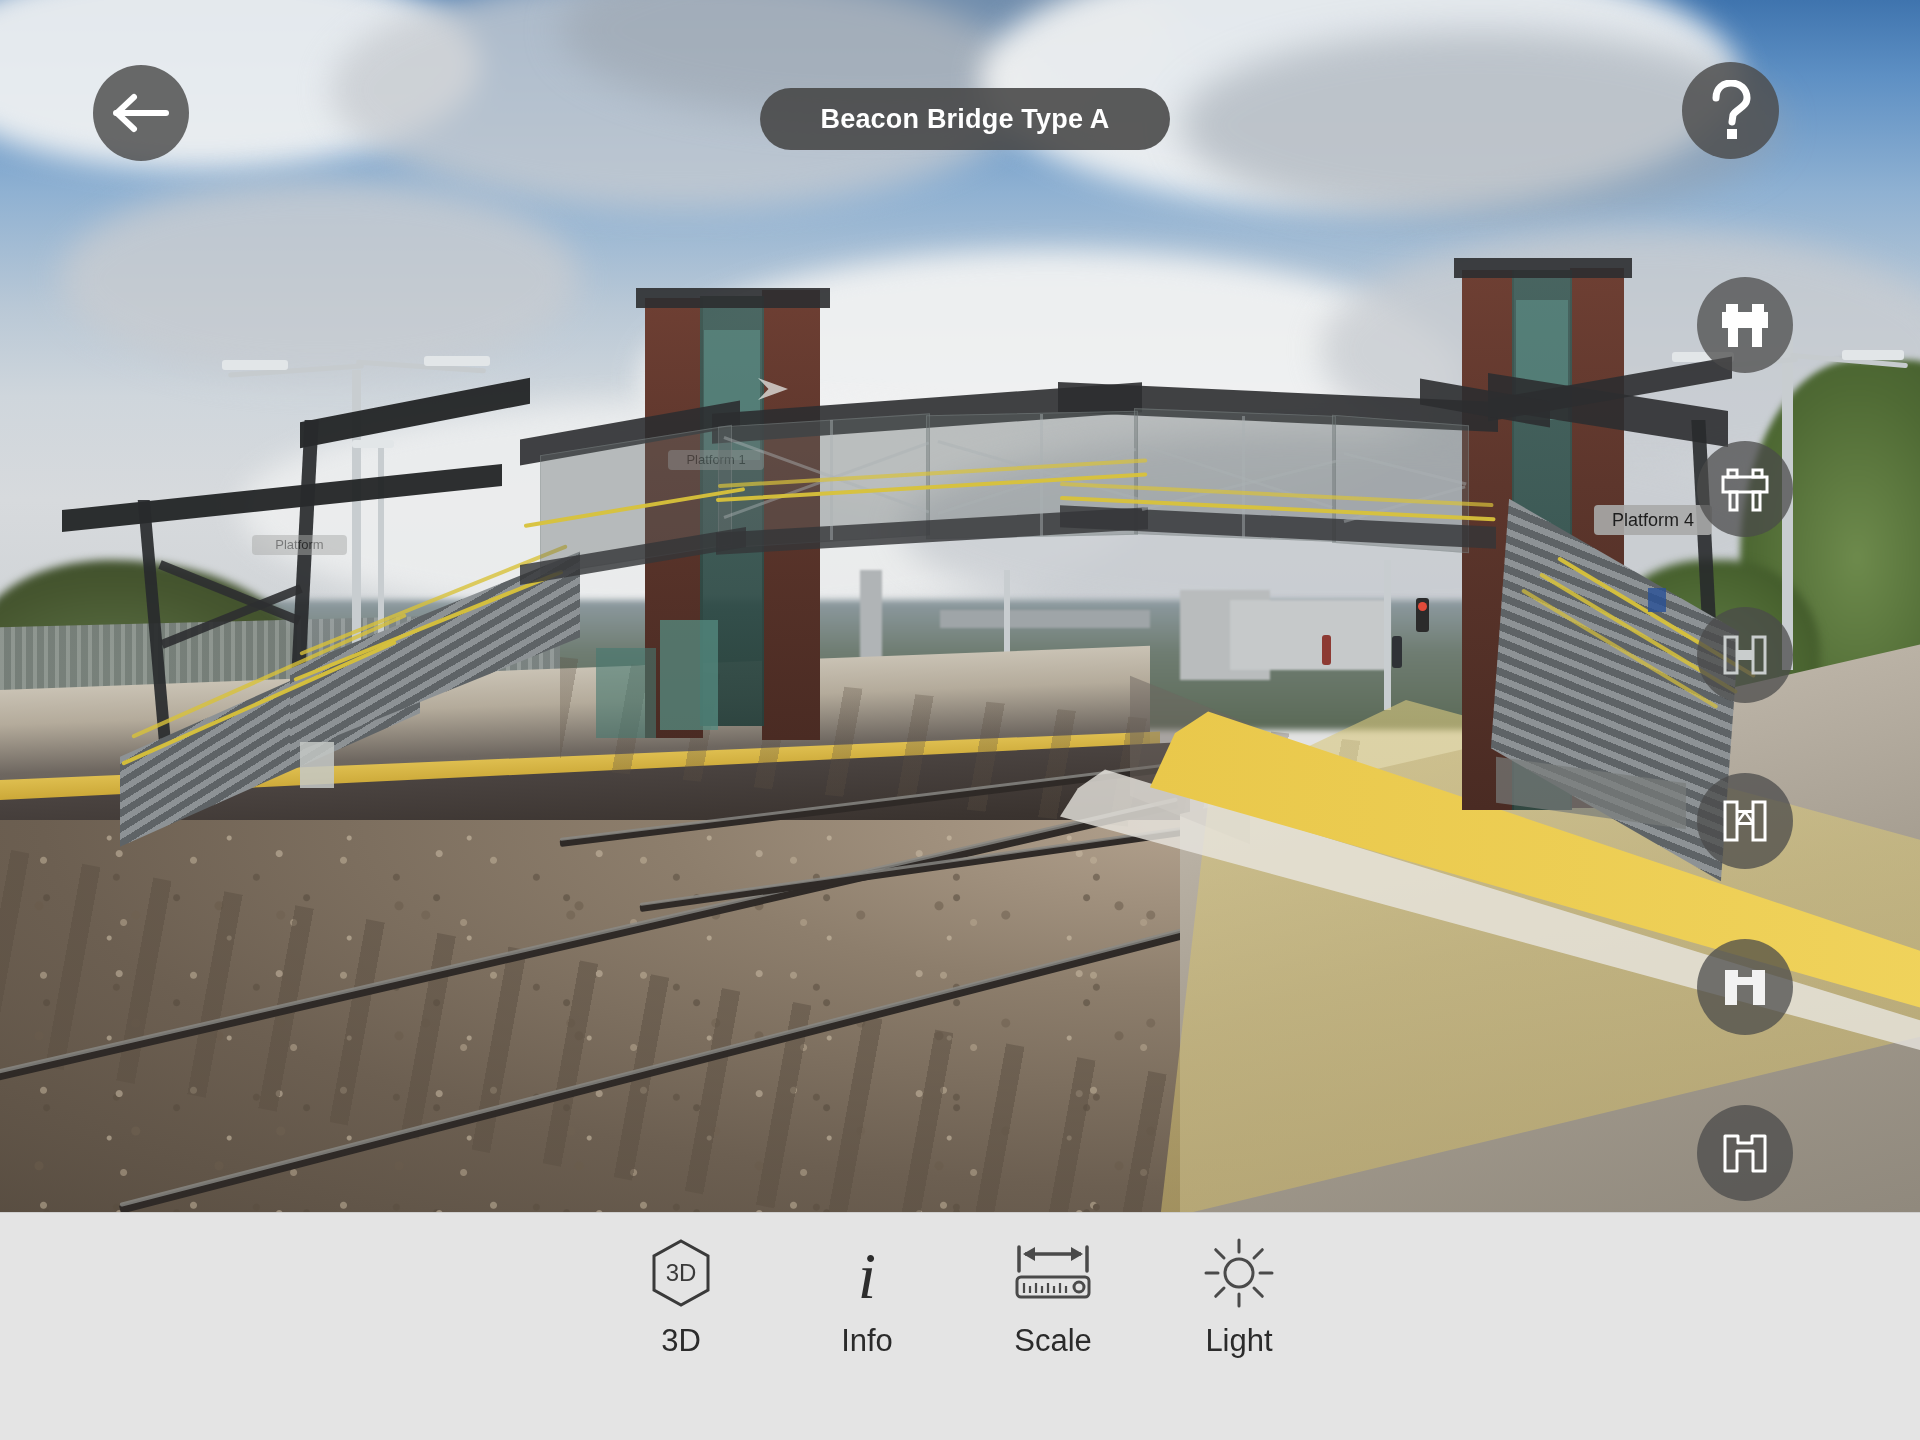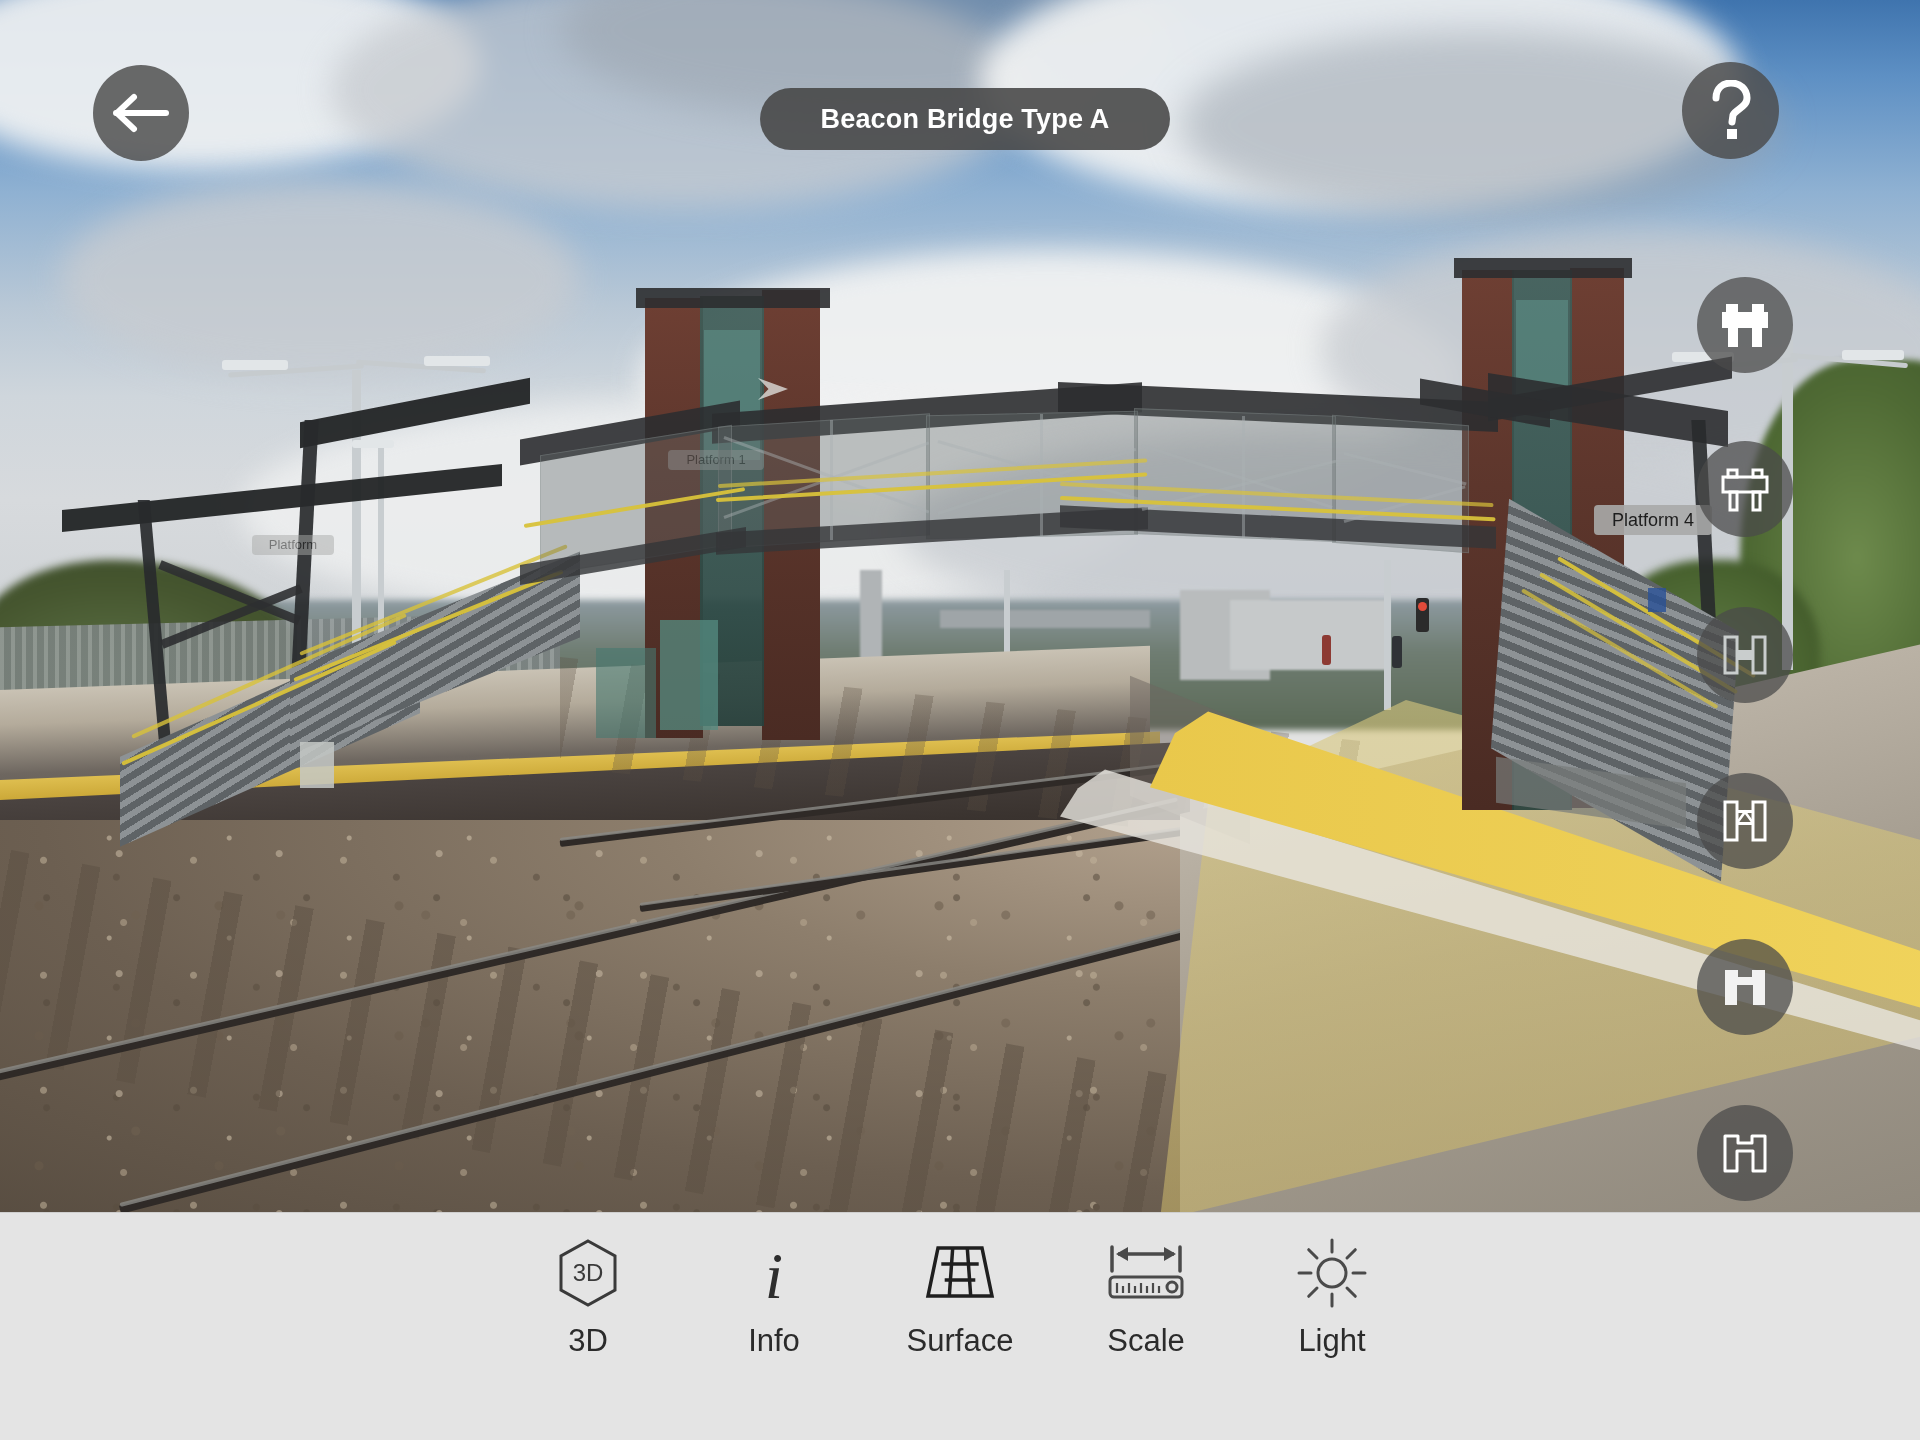--- a/index.html
+++ b/index.html
@@ -199,21 +199,21 @@
     <div class="m" style="left:1392px;top:636px;width:10px;height:32px;background:#2f3236;border-radius:3px;"></div>
 
     <div>
 
       <div class="m canopy" style="left:62px;top:487px;width:440px;height:22px;transform:skewY(-6deg);"></div>
       <div class="m canopy" style="left:300px;top:400px;width:230px;height:26px;transform:skewY(-11deg);"></div>
       <div class="m" style="left:150px;top:500px;width:12px;height:280px;background:rgba(40,42,44,.92);transform:skewX(5deg);"></div>
       <div class="m" style="left:296px;top:420px;width:14px;height:330px;background:rgba(40,42,44,.92);transform:skewX(-3deg);"></div>
       <div class="m" style="left:160px;top:560px;width:150px;height:9px;background:rgba(45,47,49,.9);transform:rotate(22deg);transform-origin:left center;"></div>
       <div class="m" style="left:162px;top:640px;width:150px;height:9px;background:rgba(45,47,49,.9);transform:rotate(-22deg);transform-origin:left center;"></div>
-      <div class="sign small" style="left:252px;top:535px;width:82px;">Platform</div>
+      <div class="sign small" style="left:252px;top:535px;width:95px;">Platform</div>
 
       <div class="m stair" style="left:120px;top:690px;width:300px;height:90px;transform:skewY(-24deg);"></div>
       <div class="m stair" style="left:290px;top:610px;width:290px;height:86px;transform:skewY(-22deg);"></div>
       <div class="handrail" style="left:122px;top:762px;width:300px;transform:rotate(-24deg);"></div>
       <div class="handrail" style="left:132px;top:735px;width:300px;transform:rotate(-24deg);opacity:.8"></div>
       <div class="handrail" style="left:294px;top:678px;width:290px;transform:rotate(-22deg);"></div>
       <div class="handrail" style="left:300px;top:652px;width:288px;transform:rotate(-22deg);opacity:.8"></div>
       <div class="m" style="left:300px;top:742px;width:34px;height:46px;background:rgba(196,200,198,.85);"></div>
 
       <div class="m tower-brick" style="left:645px;top:298px;width:58px;height:440px;"></div>
@@ -368,30 +368,20 @@
 
     <div class="tool">
       <div class="ico">
         <svg width="46" height="70" viewBox="0 0 46 70">
           <text x="23" y="60" text-anchor="middle" font-family="'Liberation Serif',serif" font-style="italic" font-size="66" fill="#2d2d2d">i</text>
         </svg>
       </div>
       <div class="lbl">Info</div>
     </div>
 
-    <div class="tool">
-      <div class="ico">
-        <svg width="72" height="62" viewBox="0 0 72 62">
-          <path d="M14 6 L58 6 L68 54 L4 54 Z" fill="none" stroke="#1f1f1f" stroke-width="3.5"></path>
-          <path d="M28.7 6 L25.3 54 M43.3 6 L46.7 54" stroke="#1f1f1f" stroke-width="3.5"></path>
-          <path d="M17.3 22 L54.7 22 M20.7 38 L51.3 38" stroke="#1f1f1f" stroke-width="3.5"></path>
-        </svg>
-      </div>
-      <div class="lbl">Surface</div>
-    </div>
 
     <div class="tool">
       <div class="ico">
         <svg width="84" height="64" viewBox="0 0 84 64">
           <path d="M8 6 V30 M76 6 V30" stroke="#4a4a4a" stroke-width="3.5" stroke-linecap="round"></path>
           <path d="M14 13 H70" stroke="#4a4a4a" stroke-width="3.5"></path>
           <path d="M24 6 L12 13 L24 20 Z" fill="#4a4a4a"></path>
           <path d="M60 6 L72 13 L60 20 Z" fill="#4a4a4a"></path>
           <rect x="6" y="36" width="72" height="20" rx="4" fill="none" stroke="#4a4a4a" stroke-width="3"></rect>
           <g stroke="#4a4a4a" stroke-width="2.2">

